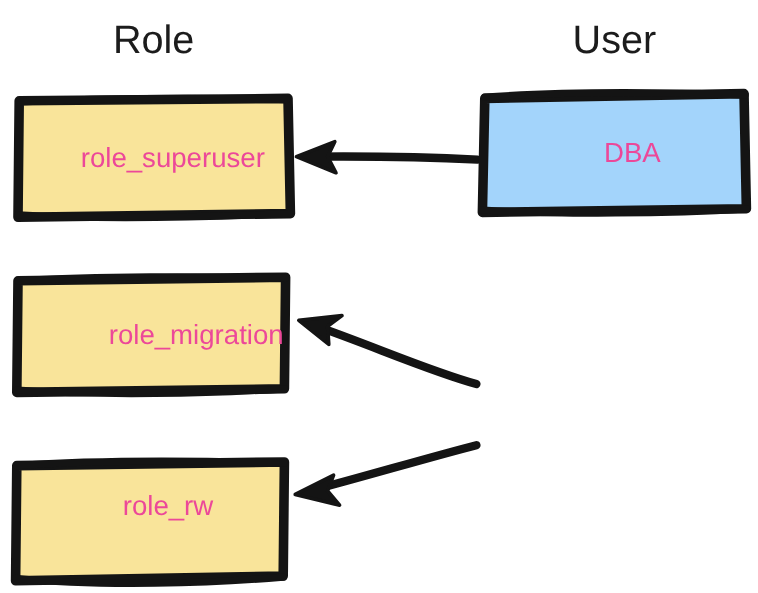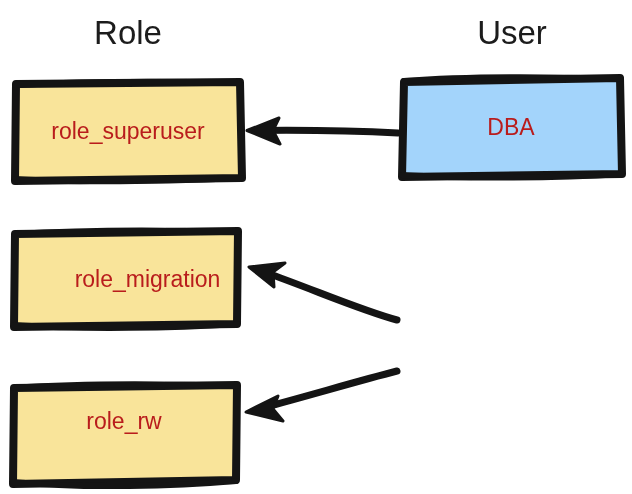--- a/index.html
+++ b/index.html
@@ -31,29 +31,29 @@
     position: absolute;
   }
   .node svg {
     position: absolute;
     left: 0;
     top: 0;
     overflow: visible;
   }
   .node-label {
     position: absolute;
-    left: 0;
+    left: 16px;
     top: 0;
     width: 100%;
     height: 100%;
     display: flex;
     align-items: center;
     justify-content: center;
     font-size: 23px;
-    color: #b91c1c;
+    color: #ec4899;
     white-space: nowrap;
     pointer-events: none;
   }
   
   #node-role-superuser { left: 12px;  top: 78px;  width: 232px; height: 106px; }
   #node-role-migration { left: 10px;  top: 228px; width: 275px; height: 102px; }
   #node-role-rw        { left: 8px;   top: 382px; width: 232px; height: 78px; }
   #node-dba            { left: 398px; top: 74px;  width: 226px; height: 106px; text-decoration: underline; }
   #node-app            { left: 395px; top: 291px; width: 222px; height: 102px; }
 

